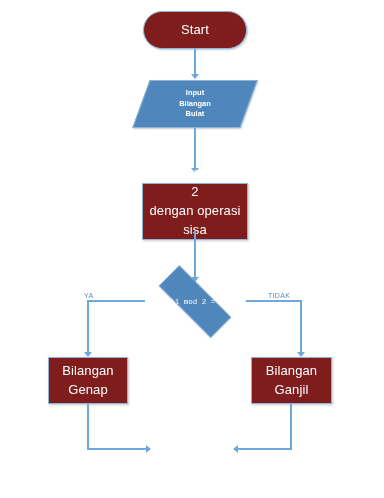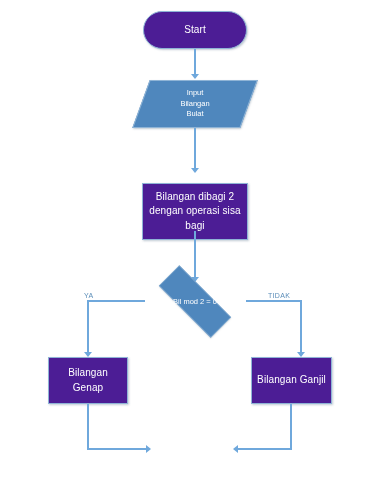--- a/index.html
+++ b/index.html
@@ -20,41 +20,42 @@
     background: #ffffff;
   }
   .node {
     position: absolute;
     box-sizing: border-box;
     display: flex;
     align-items: center;
     justify-content: center;
     text-align: center;
     color: #ffffff;
-    font-size: 10px;
+    font-size: 13px;
     line-height: 1.45;
     letter-spacing: 0.1px;
-    background: #4c1d95;
+    background: #7f1d1d;
     border: 1px solid #8FB4D6;
     box-shadow: 1px 1px 2px rgba(120,140,160,0.45);
   }
   .node .label {
     display: block;
     padding: 0 4px;
     white-space: pre-line;
   }
 
   
   .terminator {
     border-radius: 999px;
   }
 
   
   .io-wrap {
     position: absolute;
+    font-weight: bold;
   }
   .io-shape {
     position: absolute;
     inset: 0;
     background: #4F87BD;
     border: 1px solid #8FB4D6;
     transform: skewX(-20deg);
     box-shadow: 1px 1px 2px rgba(120,140,160,0.45);
   }
   .io-text {
@@ -84,20 +85,21 @@
   }
   .decision-text {
     position: absolute;
     inset: 0;
     display: flex;
     align-items: center;
     justify-content: center;
     color: #ffffff;
     font-size: 7.5px;
     white-space: nowrap;
+    font-family: Liberation Mono, monospace;
   }
 
   
   .conn {
     position: absolute;
     background: #6FA8DC;
   }
   .conn-v { width: 2px; }
   .conn-h { height: 2px; }
 

